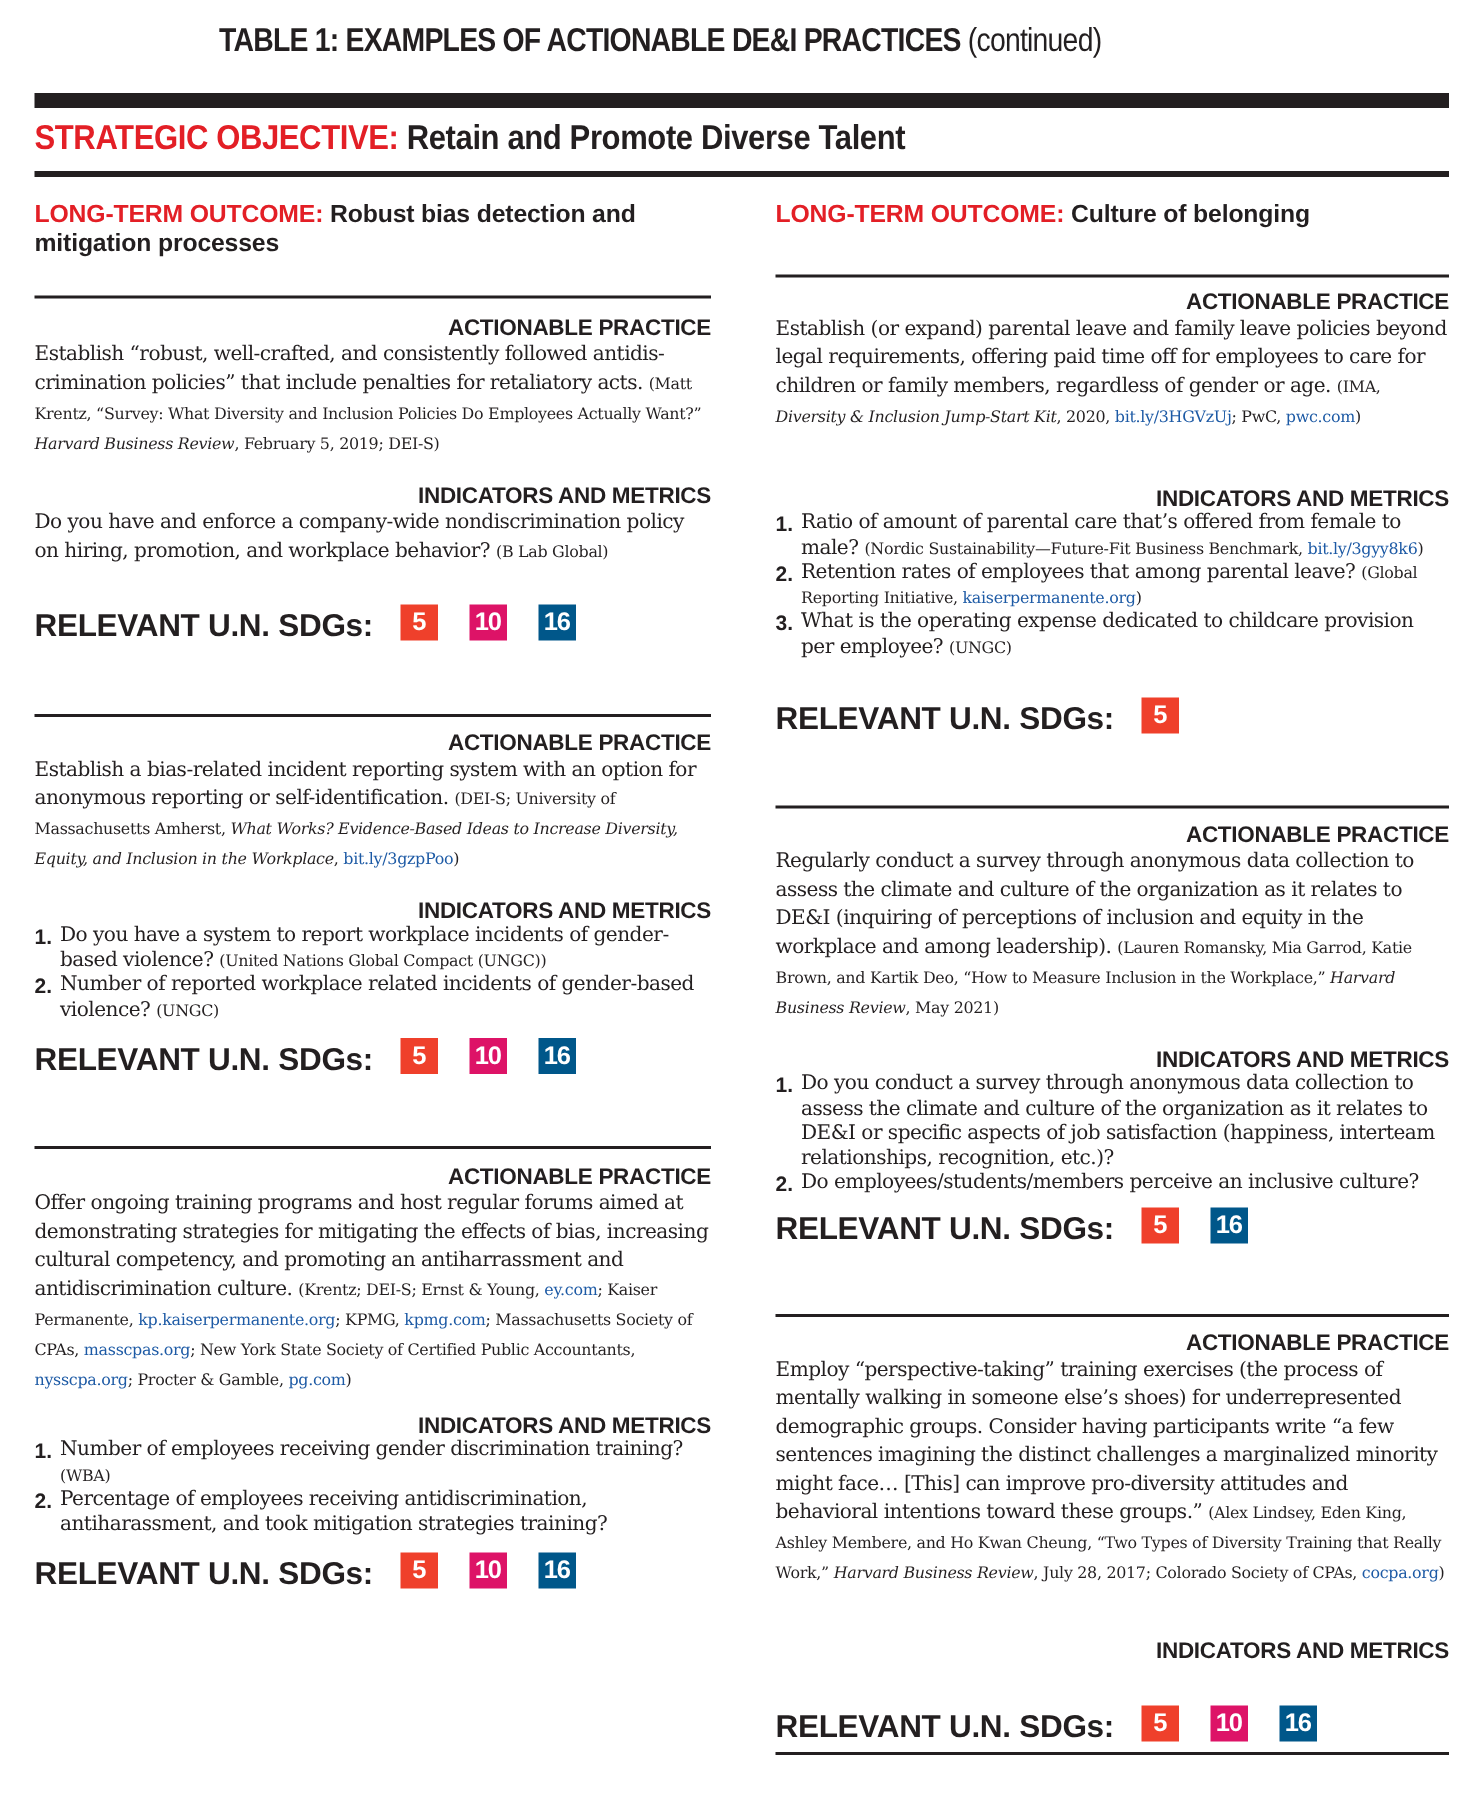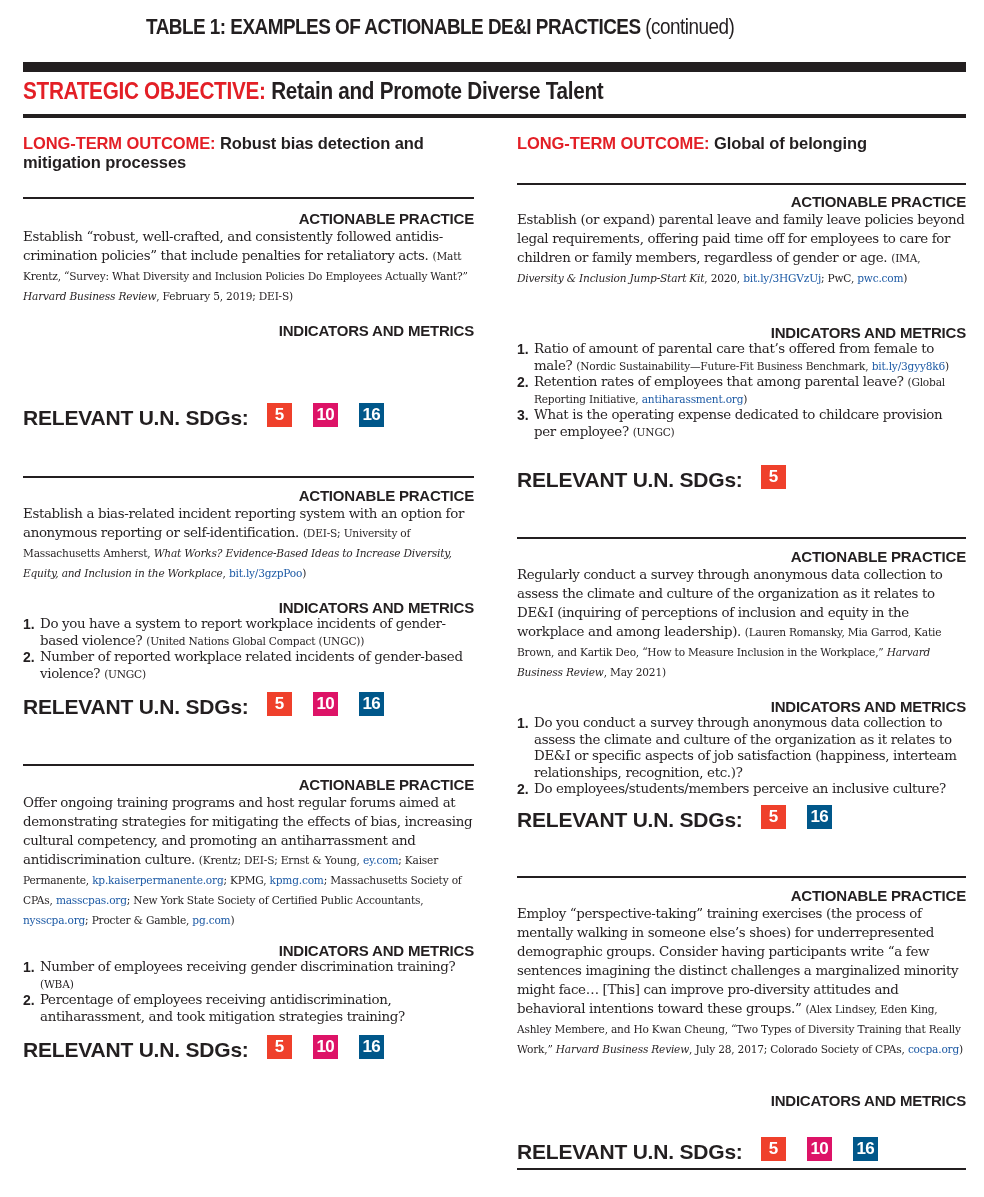--- a/index.html
+++ b/index.html
@@ -85,20 +85,21 @@
     <span>Robust bias detection and mitigation processes</span>
   </div>
   <div class="rule" style="top:197px;"></div>
 
   <div class="block" style="top:210px;">
     <div class="head">ACTIONABLE PRACTICE</div>
     <div class="body"><span>Establish “robust, well-crafted, and consistently followed antidis-crimination policies” that include penalties for retaliatory acts.</span> <span class="cite"><span>(Matt Krentz, “Survey: What Diversity and Inclusion Policies Do Employees Actually Want?” </span><i>Harvard Business Review</i><span>, February 5, 2019; DEI-S)</span></span></div>
   </div>
   <div class="block" style="top:322px;">
     <div class="head">INDICATORS AND METRICS</div>
+    <div class="body"><span>Do you have and enforce a company-wide nondiscrimination policy on hiring, promotion, and workplace behavior?</span> <span class="cite">(B Lab Global)</span></div>
   </div>
   <div class="block sdg-row" style="top:402px;">
     <span class="sdg-label">RELEVANT U.N. SDGs:</span>
   <span class="sdg" style="background: rgb(239, 64, 43);">5</span>
       <span class="sdg" style="background: rgb(221, 19, 103);">10</span>
       <span class="sdg" style="background: rgb(0, 87, 138);">16</span>
     </div>
   <div class="rule" style="top:476px;"></div>
 
   <div class="block" style="top:487px;">
@@ -147,38 +148,38 @@
     <span class="sdg-label">RELEVANT U.N. SDGs:</span>
   <span class="sdg" style="background: rgb(239, 64, 43);">5</span>
       <span class="sdg" style="background: rgb(221, 19, 103);">10</span>
       <span class="sdg" style="background: rgb(0, 87, 138);">16</span>
     </div>
 </div>
 
 <div class="col col-right">
   <div class="block outcome" style="top:134px;">
     <span class="red">LONG-TERM OUTCOME:</span>
-    <span>Global of belonging</span>
+    <span>Culture of belonging</span>
   </div>
   <div class="rule" style="top:183px;"></div>
 
   <div class="block" style="top:193px;">
     <div class="head">ACTIONABLE PRACTICE</div>
     <div class="body"><span>Establish (or expand) parental leave and family leave policies beyond legal requirements, offering paid time off for employees to care for children or family members, regardless of gender or age.</span> <span class="cite"><span>(IMA, </span><i>Diversity &amp; Inclusion Jump-Start Kit</i><span>, 2020, </span><span class="link">bit.ly/3HGVzUj</span><span>; PwC, </span><span class="link">pwc.com</span><span>)</span></span></div>
   </div>
   <div class="block" style="top:324px;">
     <div class="head">INDICATORS AND METRICS</div>
     <ol class="metrics">
         <li>
           <span class="num">1.</span>
           <div class="body"><span>Ratio of amount of parental care that’s offered from female to male?</span> <span class="cite"><span>(Nordic Sustainability—Future-Fit Business Benchmark, </span><span class="link">bit.ly/3gyy8k6</span><span>)</span></span></div>
         </li>
         <li>
           <span class="num">2.</span>
-          <div class="body"><span>Retention rates of employees that among parental leave?</span> <span class="cite"><span>(Global Reporting Initiative, </span><span class="link">antiharassment.org</span><span>)</span></span></div>
+          <div class="body"><span>Retention rates of employees that among parental leave?</span> <span class="cite"><span>(Global Reporting Initiative, </span><span class="link">kaiserpermanente.org</span><span>)</span></span></div>
         </li>
         <li>
           <span class="num">3.</span>
           <div class="body"><span>What is the operating expense dedicated to childcare provision per employee?</span> <span class="cite">(UNGC)</span></div>
         </li>
       </ol>
   </div>
   <div class="block sdg-row" style="top:464px;">
     <span class="sdg-label">RELEVANT U.N. SDGs:</span>
   <span class="sdg" style="background: rgb(239, 64, 43);">5</span>

